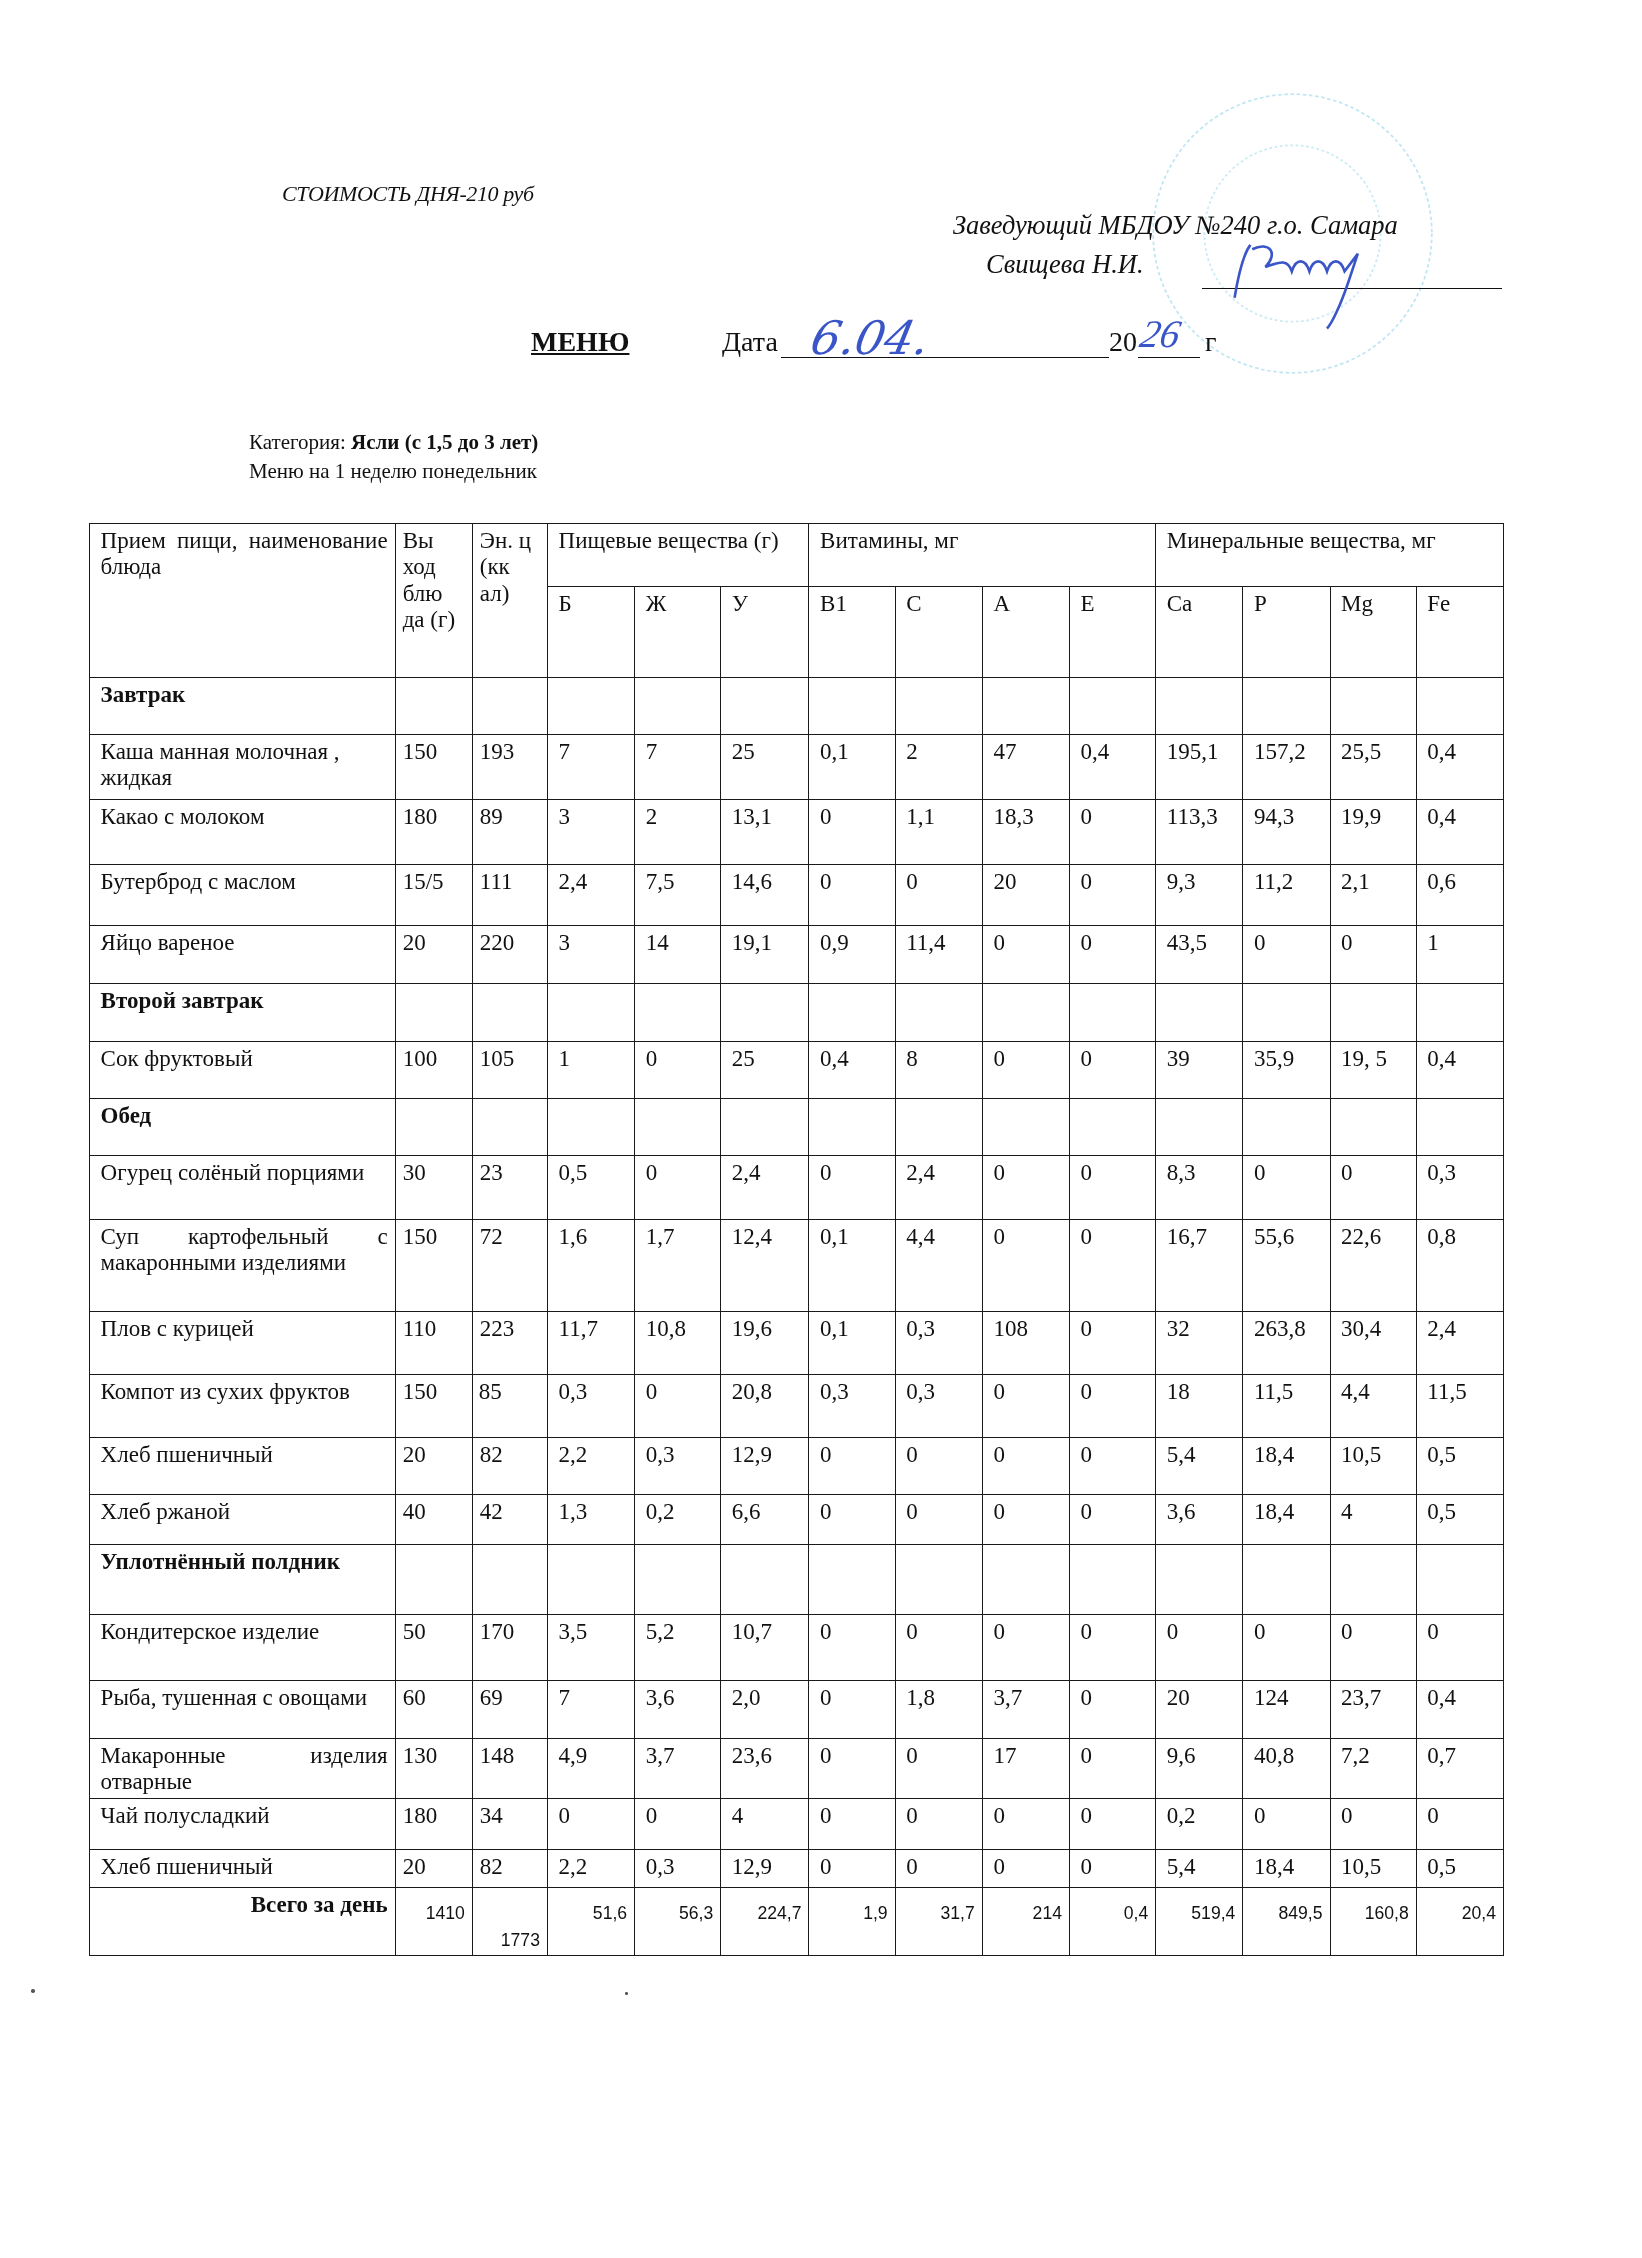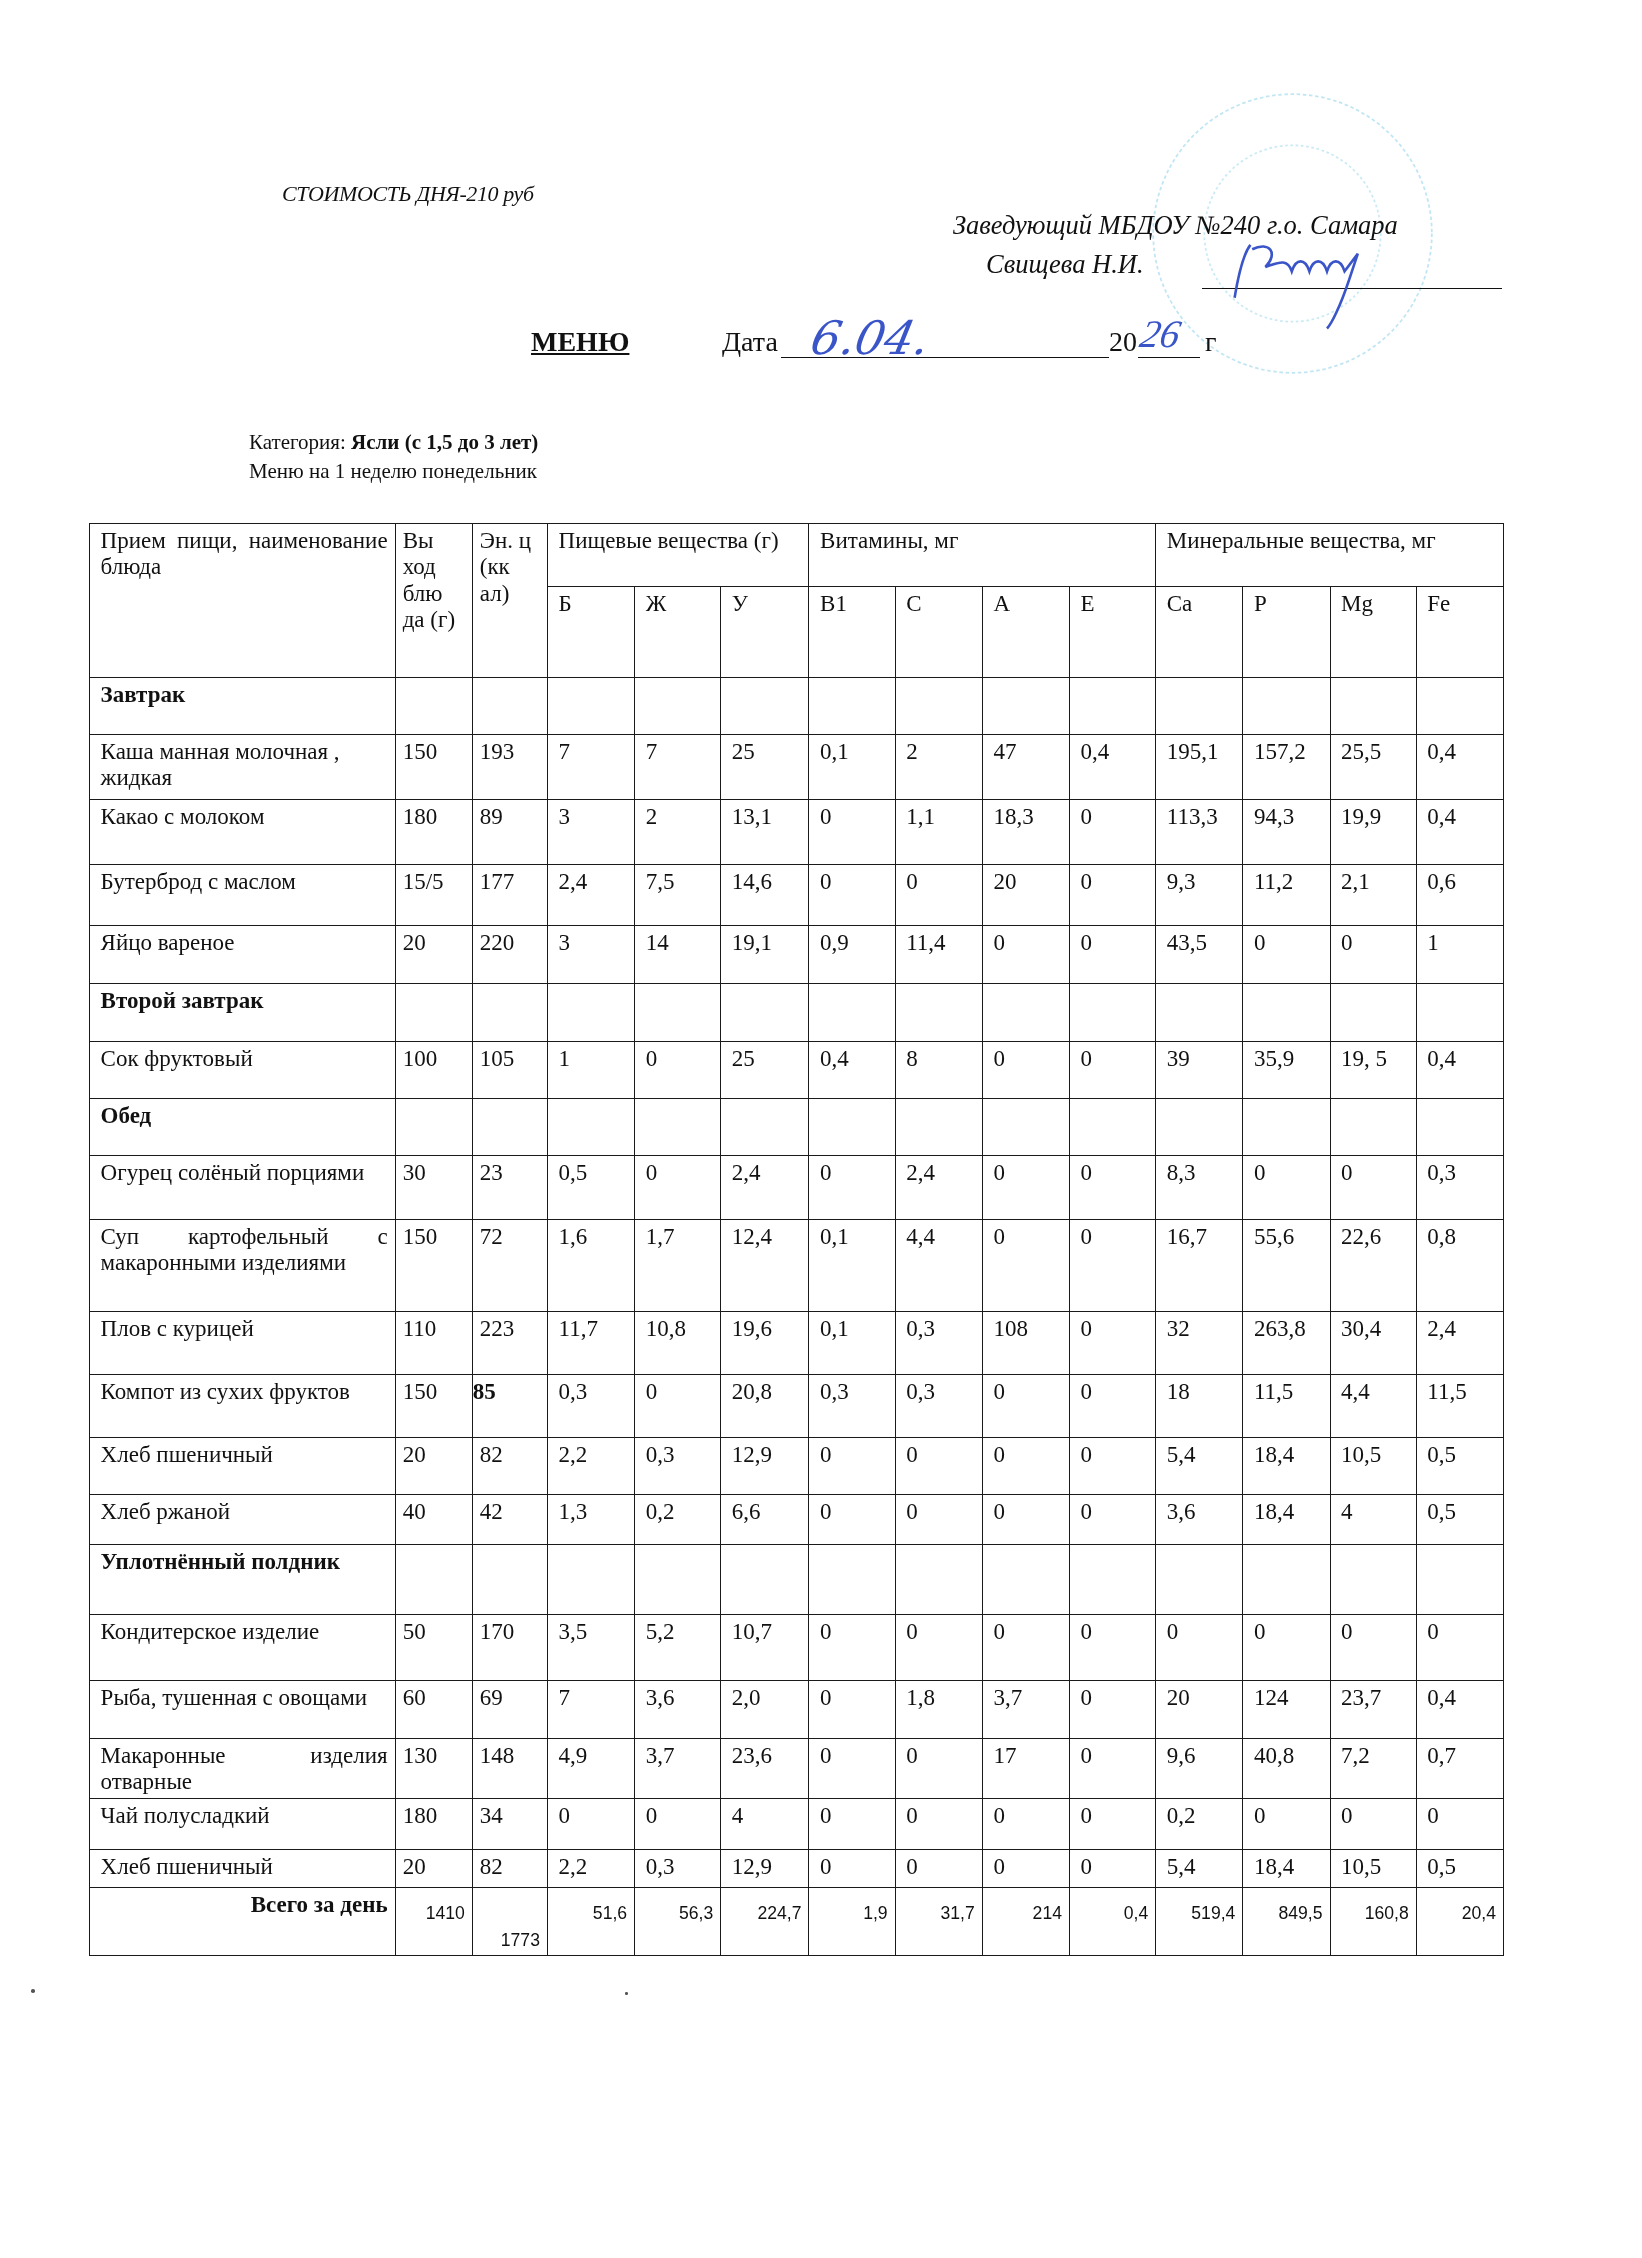--- a/index.html
+++ b/index.html
@@ -150,21 +150,21 @@
         <td style="word-break: break-all;">18,3</td>
         <td style="word-break: break-all;">0</td>
         <td style="word-break: break-all;">113,3</td>
         <td style="word-break: break-all;">94,3</td>
         <td style="word-break: break-all;">19,9</td>
         <td style="word-break: break-all;">0,4</td>
       </tr>
       <tr style="height: 61px;">
         <td class="name">Бутерброд с маслом</td>
         <td style="padding-left: 7px; word-break: break-all;">15/5</td>
-        <td style="padding-left: 7px; word-break: break-all;">177</td>
+        <td style="padding-left: 7px; word-break: break-all;">111</td>
         <td style="word-break: break-all;">2,4</td>
         <td style="word-break: break-all;">7,5</td>
         <td style="word-break: break-all;">14,6</td>
         <td style="word-break: break-all;">0</td>
         <td style="word-break: break-all;">0</td>
         <td style="word-break: break-all;">20</td>
         <td style="word-break: break-all;">0</td>
         <td style="word-break: break-all;">9,3</td>
         <td style="word-break: break-all;">11,2</td>
         <td style="word-break: break-all;">2,1</td>
@@ -278,21 +278,21 @@
         <td style="word-break: break-all;">108</td>
         <td style="word-break: break-all;">0</td>
         <td style="word-break: break-all;">32</td>
         <td style="word-break: break-all;">263,8</td>
         <td style="word-break: break-all;">30,4</td>
         <td style="word-break: break-all;">2,4</td>
       </tr>
       <tr style="height: 63px;">
         <td class="name just">Компот из сухих фруктов</td>
         <td style="padding-left: 7px; word-break: break-all;">150</td>
-        <td style="padding-left: 0; word-break: break-all; font-weight: bold;">85</td>
+        <td style="padding-left: 6px; word-break: break-all;">85</td>
         <td style="word-break: break-all;">0,3</td>
         <td style="word-break: break-all;">0</td>
         <td style="word-break: break-all;">20,8</td>
         <td style="word-break: break-all;">0,3</td>
         <td style="word-break: break-all;">0,3</td>
         <td style="word-break: break-all;">0</td>
         <td style="word-break: break-all;">0</td>
         <td style="word-break: break-all;">18</td>
         <td style="word-break: break-all;">11,5</td>
         <td style="word-break: break-all;">4,4</td>

